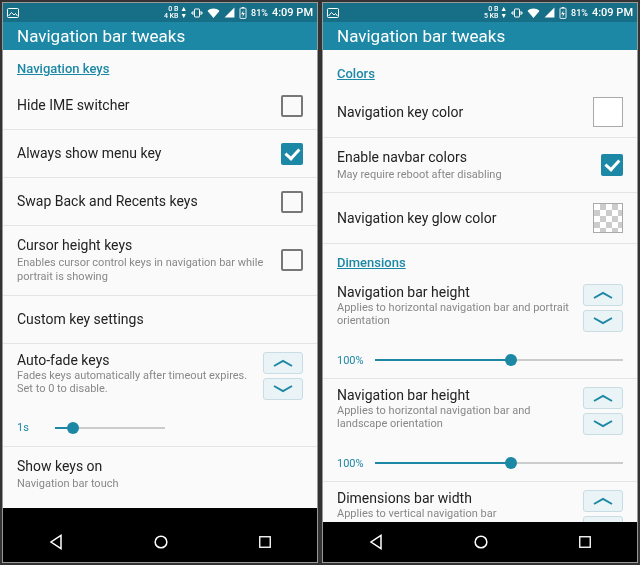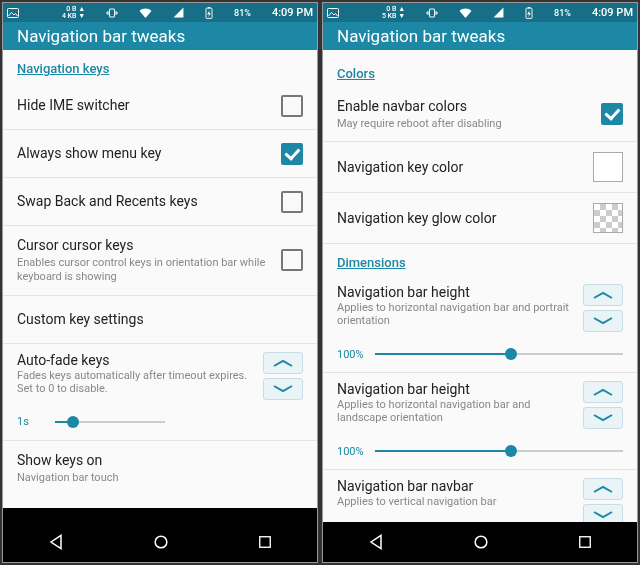--- a/index.html
+++ b/index.html
@@ -26,21 +26,21 @@
     height: 19px;
     background: #166f86;
     color: #fff;
     display: flex;
     align-items: center;
     justify-content: space-between;
     padding: 0 4px;
     font-size: 9px;
   }
   .statusbar .left { display: flex; align-items: center; gap: 2px; }
-  .statusbar .right { display: flex; align-items: center; gap: 21px; font-weight: 500; }
+  .statusbar .right { display: flex; align-items: center; gap: 4px; font-weight: 500; }
   .statusbar .rates { font-size: 7px; line-height: 7px; text-align: right; }
   .statusbar .time { font-size: 11px; font-weight: 500; }
   .sb-icon { display:inline-flex; }
   .appbar {
     height: 28px;
     background: #1c88a5;
     color: #fff;
     display: flex;
     align-items: center;
     padding: 0 14px;
@@ -98,21 +98,21 @@
   }
   .stepper {
     width: 40px; height: 22px;
     border: 1px solid #c8dde3;
     background: #eaf3f5;
     border-radius: 3px;
     display: flex; align-items: center; justify-content: center;
   }
   .slider-row {
     display: flex; align-items: center; gap: 8px;
-    margin-top: 14px;
+    margin-top: 20px;
   }
   .slider-row .val { font-size: 11px; color: #1c88a5; min-width: 30px; }
   .slider {
     position: relative; flex: 1; height: 16px;
   }
   .slider .track {
     position: absolute; top: 50%; left: 0; right: 0;
     height: 2px; background: #ccc; transform: translateY(-50%);
   }
   .slider .fill {
@@ -213,22 +213,22 @@
       <div class="txt">
           <div class="title">Swap Back and Recents keys</div>
         </div>
       <div class="ctrl">
           <div class="checkbox"></div>
         </div>
     </div>
 
     <div class="row">
       <div class="txt">
-        <div class="title">Cursor cursor keys</div>
-        <div class="sub">Enables cursor control keys in orientation bar while keyboard is showing</div>
+        <div class="title">Cursor height keys</div>
+        <div class="sub">Enables cursor control keys in navigation bar while portrait is showing</div>
       </div>
       <div class="ctrl">
           <div class="checkbox"></div>
         </div>
     </div>
 
     <div class="row">
       <div class="txt">
           <div class="title">Custom key settings</div>
         </div>
@@ -334,34 +334,34 @@
     </div>
   </div>
   <div class="appbar">
     <span>Navigation bar tweaks</span>
   </div>
   <div class="content">
     <div class="section-header" style="padding-top:16px">Colors</div>
 
     <div class="row">
       <div class="txt">
+          <div class="title">Navigation key color</div>
+        </div>
+      <div class="ctrl">
+          <div class="colorbox"></div>
+        </div>
+    </div>
+
+    <div class="row">
+      <div class="txt">
         <div class="title">Enable navbar colors</div>
         <div class="sub">May require reboot after disabling</div>
       </div>
       <div class="ctrl">
           <div class="checkbox checked"></div>
-        </div>
-    </div>
-
-    <div class="row">
-      <div class="txt">
-          <div class="title">Navigation key color</div>
-        </div>
-      <div class="ctrl">
-          <div class="colorbox"></div>
         </div>
     </div>
 
     <div class="row">
       <div class="txt">
           <div class="title">Navigation key glow color</div>
         </div>
       <div class="ctrl">
           <div class="colorbox checker"></div>
         </div>
@@ -423,21 +423,21 @@
           <div class="track"></div>
             <div class="fill" style="width:55%"></div>
             <div class="thumb" style="left:55%"></div>
         </div>
       </div>
     </div>
 
     <div class="dim-row" style="border-bottom:none">
       <div class="top">
         <div class="txt">
-          <div class="title">Navigation bar navbar</div>
+          <div class="title">Dimensions bar width</div>
           <div class="sub">Applies to vertical navigation bar</div>
         </div>
         <div class="stepcol">
           <div class="stepper">
               <svg width="22" height="8" viewBox="0 0 22 8">
                 <path d="M2 7 L11 2 L20 7" fill="none" stroke="#1c88a5" stroke-width="2"></path>
               </svg>
             </div>
           <div class="stepper">
               <svg width="22" height="8" viewBox="0 0 22 8">

